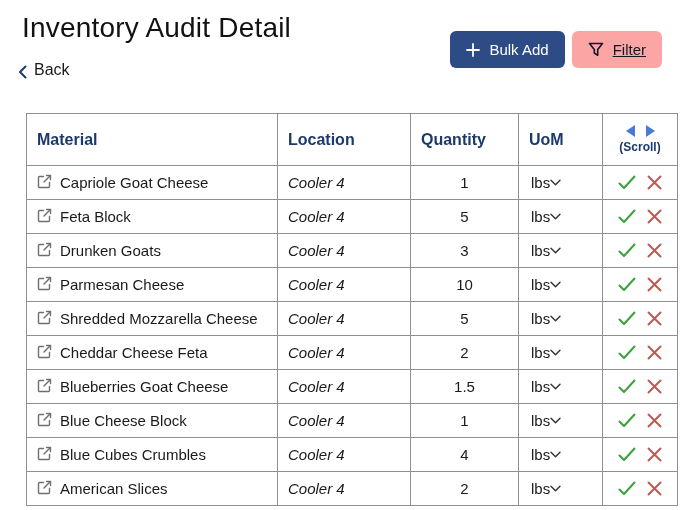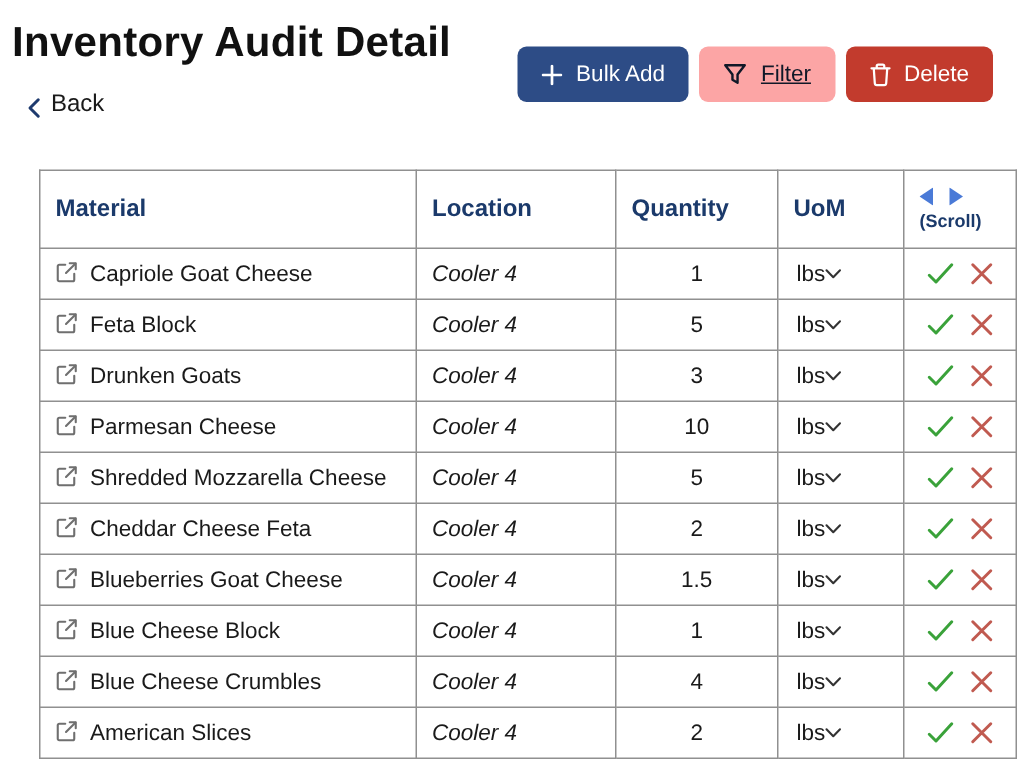--- a/index.html
+++ b/index.html
@@ -4,22 +4,22 @@
 <style>
   * { box-sizing: border-box; margin: 0; padding: 0; }
   html, body {
     width: 682px; height: 510px;
     background: #ffffff;
     font-family: "Liberation Sans", sans-serif;
     overflow: hidden;
     position: relative;
   }
   .page-title {
-    position: absolute; left: 8px; top: 12px;
-    font-size: 28px; font-weight: 700; color: #111111;
+    position: absolute; left: 22px; top: 12px;
+    font-size: 28px; font-weight: 400; color: #111111;
     letter-spacing: 0.2px;
   }
   .back-link {
     position: absolute; left: 18px; top: 61px;
     display: inline-flex; align-items: flex-end; gap: 7px;
     font-size: 16px; color: #1a1a1a; cursor: pointer;
   }
   .back-link .chev { display: inline-flex; }
   .toolbar {
     position: absolute; right: 20px; top: 31px;
@@ -45,21 +45,21 @@
     overflow: hidden; white-space: nowrap;
   }
   table.audit thead th {
     height: 52px; vertical-align: middle;
     color: #1b3a6b; font-size: 16px; font-weight: 700;
     text-align: left; padding: 0 10px;
     background: #ffffff;
   }
   th.h-qty { text-align: center; }
   th.h-scroll { text-align: center; padding: 0; }
-  .scroll-head { display: flex; flex-direction: column; gap: 3px; }
+  .scroll-head { display: flex; flex-direction: column; align-items: center; gap: 3px; }
   .scroll-arrows { display: flex; gap: 9px; align-items: center; }
   .scroll-arrows span { display: inline-flex; cursor: pointer; }
   .scroll-hint { font-size: 12px; font-weight: 700; color: #1b3a6b; }
 
   table.audit tbody td {
     height: 34px; font-size: 15px; color: #1a1a1a;
     background: #ffffff; vertical-align: middle;
   }
   td.cell-material { padding: 0 6px 0 10px; }
   .mat-wrap { display: flex; gap: 8px; }
@@ -98,28 +98,20 @@
     </span>
     <span>Bulk Add</span>
   </button>
   <button class="btn btn-filter">
     <span style="display:inline-flex">
       <svg width="16" height="15" viewBox="0 0 16 15" fill="none" stroke="#101828" stroke-width="1.6" stroke-linejoin="round">
           <path d="M1.5 1.5h13L9.7 7.6v5.6l-3.4-2.1V7.6L1.5 1.5z"></path>
         </svg>
     </span>
     <span>Filter</span>
-  </button>
-  <button class="btn btn-delete">
-    <span style="display:inline-flex">
-      <svg width="14" height="16" viewBox="0 0 14 16" fill="none" stroke="#ffffff" stroke-width="1.5" stroke-linecap="round" stroke-linejoin="round">
-          <path d="M1 3.5h12M4.5 3.5V2a1 1 0 0 1 1-1h3a1 1 0 0 1 1 1v1.5M2.5 3.5l.7 10a1.3 1.3 0 0 0 1.3 1.2h5a1.3 1.3 0 0 0 1.3-1.2l.7-10"></path>
-        </svg>
-    </span>
-    <span>Delete</span>
   </button>
 </div>
 
 <table class="audit">
   <colgroup>
     <col style="width:251px">
       <col style="width:133px">
       <col style="width:108px">
       <col style="width:84px">
       <col style="width:75px">
@@ -481,21 +473,21 @@
   <tr>
     <td class="cell-material">
       <div class="mat-wrap">
         <span class="ext-icon">
           <svg width="15" height="15" viewBox="0 0 15 15" fill="none" stroke="#6f6f6f" stroke-width="1.4" stroke-linecap="round" stroke-linejoin="round">
                 <path d="M12.5 8.5v4a1 1 0 0 1-1 1h-9a1 1 0 0 1-1-1v-9a1 1 0 0 1 1-1h4"></path>
                 <path d="M9.5 1.5h4v4"></path>
                 <path d="M13.2 1.8 7 8"></path>
               </svg>
         </span>
-        <span>Blue Cheese Crumbles</span>
+        <span>Blue Cubes Crumbles</span>
       </div>
     </td>
     <td class="cell-location">Cooler 4</td>
     <td class="cell-qty">4</td>
     <td class="cell-uom">
       <span class="uom-select">
         <span>lbs</span>
         <span style="display:inline-flex">
           <svg width="11" height="7" viewBox="0 0 11 7" fill="none" stroke="#333333" stroke-width="1.4" stroke-linecap="round" stroke-linejoin="round">
                 <path d="M1 1.2 5.5 5.8 10 1.2"></path>

